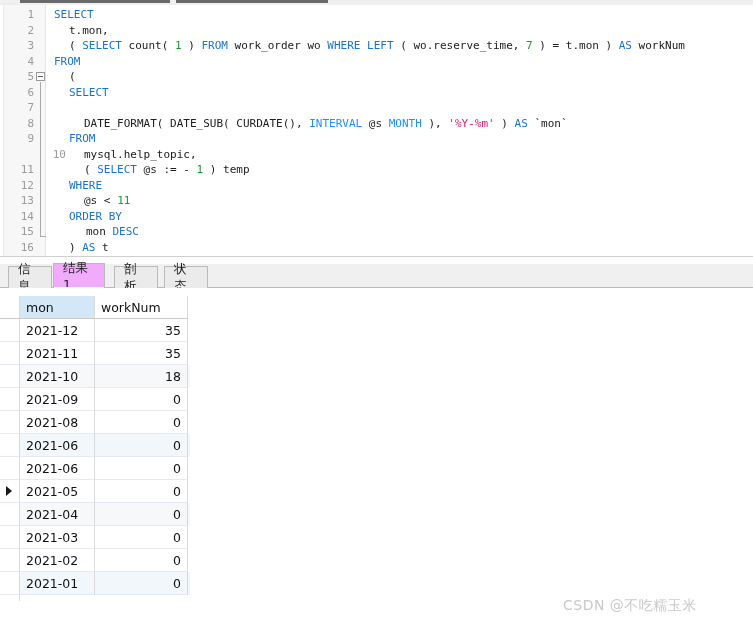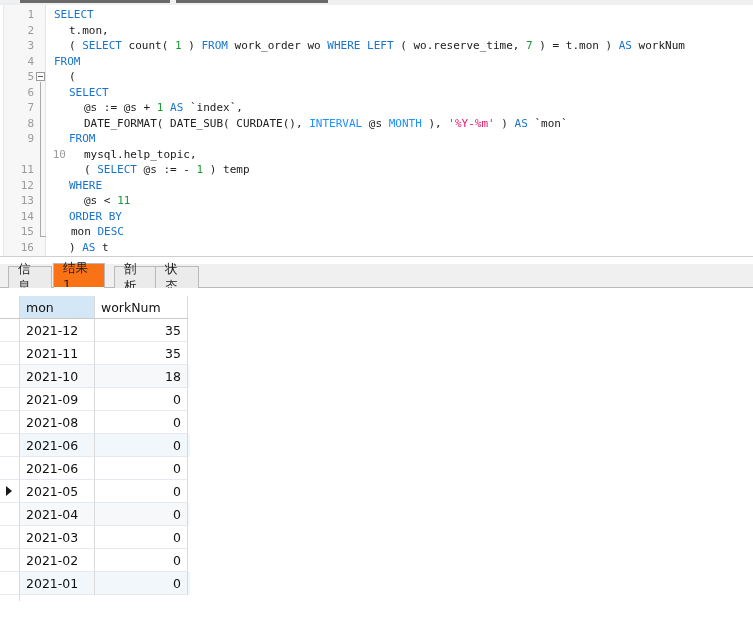--- a/index.html
+++ b/index.html
@@ -108,21 +108,21 @@
     border: 1px solid #b9b9b9;
     border-bottom: none;
     font-size: 12.5px;
     color: #1b1b1b;
     display: flex; align-items: center; justify-content: center;
     padding: 0 9px;
     cursor: default;
     font-family: "DejaVu Sans", sans-serif;
   }
   .tab.active {
-    background: #f97316;
+    background: #f0abfc;
     height: 25px;
     bottom: 0;
     z-index: 3;
     border-color: #b9b9b9;
     font-weight: normal;
   }
   .tab.active::after {
     content: ""; position: absolute; bottom: -1px; left: 0; right: 0;
     height: 2px; background: #ffffff;
   }
@@ -231,46 +231,45 @@
           <div class="foldfoot" style="left: 40px; top: 231px;"></div>
         </div>
     </div>
     <div class="code-area" id="code-area">
         <div class="cl" style="top: 2px; left: 8px;"><span class="kw">SELECT</span></div>
         <div class="cl" style="top: 17.5px; left: 23px;"><span class="plain">t.mon,</span></div>
         <div class="cl" style="top: 33px; left: 23px;"><span class="plain">( </span><span class="kw">SELECT</span><span class="plain"> count( </span><span class="num">1</span><span class="plain"> ) </span><span class="kw">FROM</span><span class="plain"> work_order wo </span><span class="kw">WHERE</span><span class="plain"> </span><span class="kw">LEFT</span><span class="plain"> ( wo.reserve_time, </span><span class="num">7</span><span class="plain"> ) = t.mon ) </span><span class="kw">AS</span><span class="plain"> workNum</span></div>
         <div class="cl" style="top: 48.5px; left: 8px;"><span class="kw">FROM</span></div>
         <div class="cl" style="top: 64px; left: 23px;"><span class="plain">(</span></div>
         <div class="cl" style="top: 79.5px; left: 23px;"><span class="kw">SELECT</span></div>
-        <div class="cl" style="top: 95px; left: 38px;"><span class="plain">@s := @s + </span><span class="num">1</span><span class="plain"> </span><span class="kw">AS</span><span class="plain"> `index`,</span></div>
         <div class="cl" style="top: 110.5px; left: 38px;"><span class="plain">DATE_FORMAT( DATE_SUB( CURDATE(), </span><span class="kw2">INTERVAL</span><span class="plain"> @s </span><span class="kw2">MONTH</span><span class="plain"> ), </span><span class="str">'%Y-%m'</span><span class="plain"> ) </span><span class="kw">AS</span><span class="plain"> `mon`</span></div>
         <div class="cl" style="top: 126px; left: 23px;"><span class="kw">FROM</span></div>
         <div class="cl" style="top: 141.5px; left: 38px;"><span class="plain">mysql.help_topic,</span></div>
         <div class="cl" style="top: 157px; left: 38px;"><span class="plain">( </span><span class="kw">SELECT</span><span class="plain"> @s := - </span><span class="num">1</span><span class="plain"> ) temp</span></div>
         <div class="cl" style="top: 172.5px; left: 23px;"><span class="kw">WHERE</span></div>
         <div class="cl" style="top: 188px; left: 38px;"><span class="plain">@s &lt; </span><span class="num">11</span></div>
         <div class="cl" style="top: 203.5px; left: 23px;"><span class="kw">ORDER BY</span></div>
-        <div class="cl" style="top: 219px; left: 25px;"><span class="plain">mon </span><span class="kw">DESC</span></div>
+        <div class="cl" style="top: 219px; left: 40px;"><span class="plain">mon </span><span class="kw">DESC</span></div>
         <div class="cl" style="top: 234.5px; left: 23px;"><span class="plain">) </span><span class="kw">AS</span><span class="plain"> t</span></div>
       </div>
   </div>
 
   <div class="tabbar">
     <div class="tabbar-base"></div>
     <div id="tabs-host">
         <div class="tab" style="left: 8px; width: 44px;">
           <span>信息</span>
         </div>
         <div class="tab active" style="left: 53px; width: 52px;">
           <span>结果 1</span>
         </div>
         <div class="tab" style="left: 114px; width: 44px;">
           <span>剖析</span>
         </div>
-        <div class="tab" style="left: 155px; width: 44px;">
+        <div class="tab" style="left: 164px; width: 44px;">
           <span>状态</span>
         </div>
       </div>
   </div>
 
   <div class="grid-wrap">
     <div class="grid" id="grid-host">
         <div class="grow header">
           <div class="gsel header"></div>
           <div class="gcell col-mon hl">mon</div>
@@ -337,14 +336,15 @@
           <div class="gsel"></div>
           <div class="gcell col-mon">2021-01</div>
           <div class="gcell col-num">0</div>
         </div>
         <div class="grow" style="height: 6px;">
           <div class="gsel" style="border-bottom: none;"></div>
         </div>
       </div>
   </div>
 
+  <div class="watermark">CSDN @不吃糯玉米</div>
 
 </div>
 
 </body></html>

